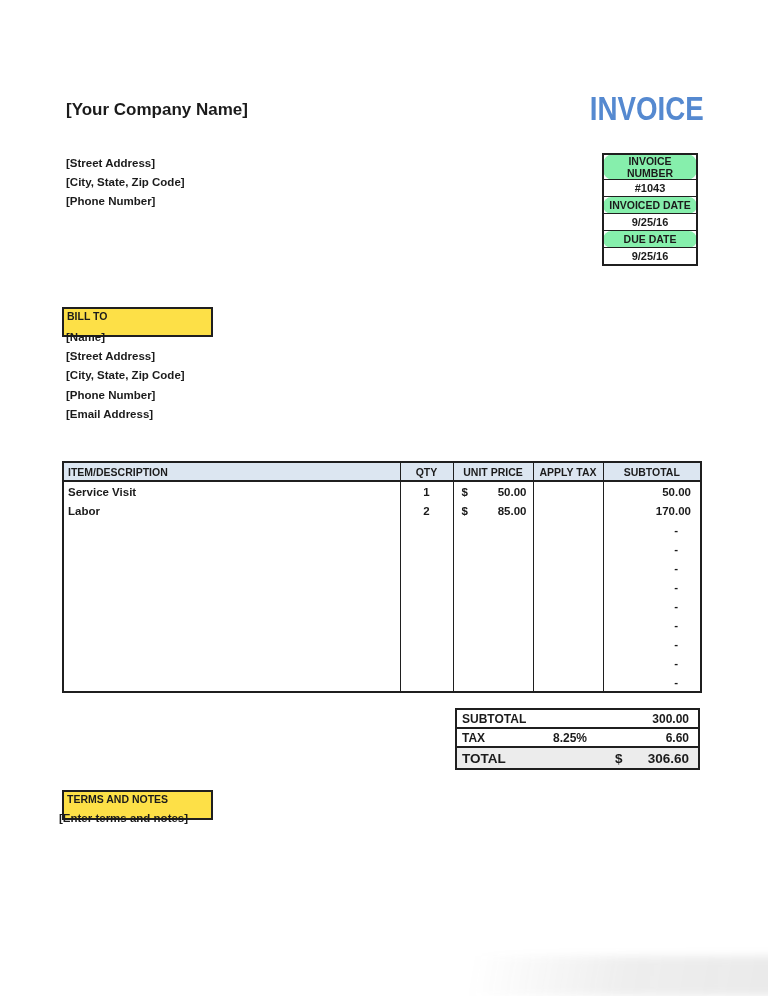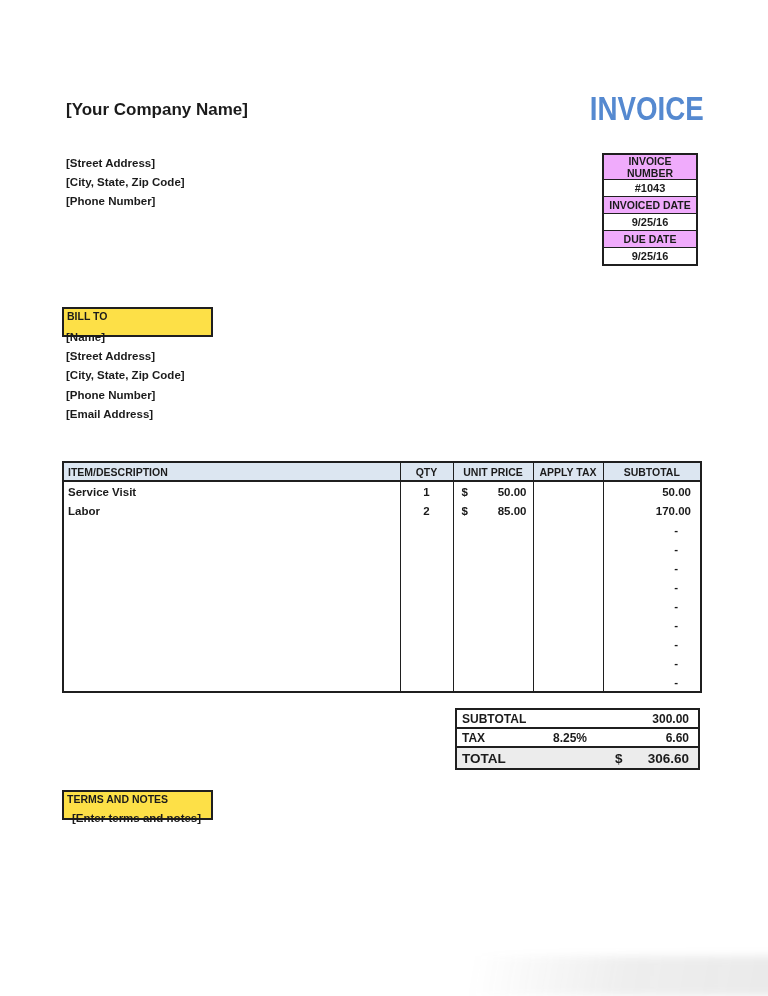--- a/index.html
+++ b/index.html
@@ -16,32 +16,32 @@
   .company-address{position:absolute;left:66px;top:154px;font-size:11.5px;line-height:19px;}
   
   .meta-table{
     position:absolute;left:602px;top:153px;width:96px;border-collapse:collapse;
     border:2px solid #1f1f1f;table-layout:fixed;
   }
   .meta-table td{
     border:1px solid #1f1f1f;height:16px;text-align:center;vertical-align:middle;
     font-size:10.5px;font-weight:700;padding:0;
   }
-  .meta-table td.meta-label{background:#f0abfc;}
+  .meta-table td.meta-label{background:#86efac;border-radius:10px;}
   .meta-table td.meta-value{background:#ffffff;font-size:11px;}
   
   .box-header{
     position:absolute;box-sizing:border-box;width:151px;height:30px;
     background:#fde047;border:2px solid #1f1f1f;font-size:10.5px;line-height:15px;
     padding-left:3px;
   }
   .bill-to-header{left:62px;top:307px;}
   .terms-header{left:62px;top:790px;}
   .bill-to-lines{position:absolute;left:66px;top:328px;font-size:11.5px;line-height:19.2px;}
-  .terms-placeholder{position:absolute;left:72px;top:812px;font-size:11.5px;}
+  .terms-placeholder{position:absolute;left:59px;top:812px;font-size:11.5px;}
   
   .items-table{
     position:absolute;left:62px;top:461px;width:638px;border-collapse:collapse;
     table-layout:fixed;border:2px solid #1f1f1f;font-size:11.5px;
   }
   .items-table th,.items-table td{padding:0;vertical-align:middle;font-weight:700;}
   .items-table th{
     background:#dce6f1;height:17px;font-size:10.5px;border-bottom:2px solid #1f1f1f;
     border-left:1px solid #1f1f1f;text-align:center;margin-top:24px;
   }

